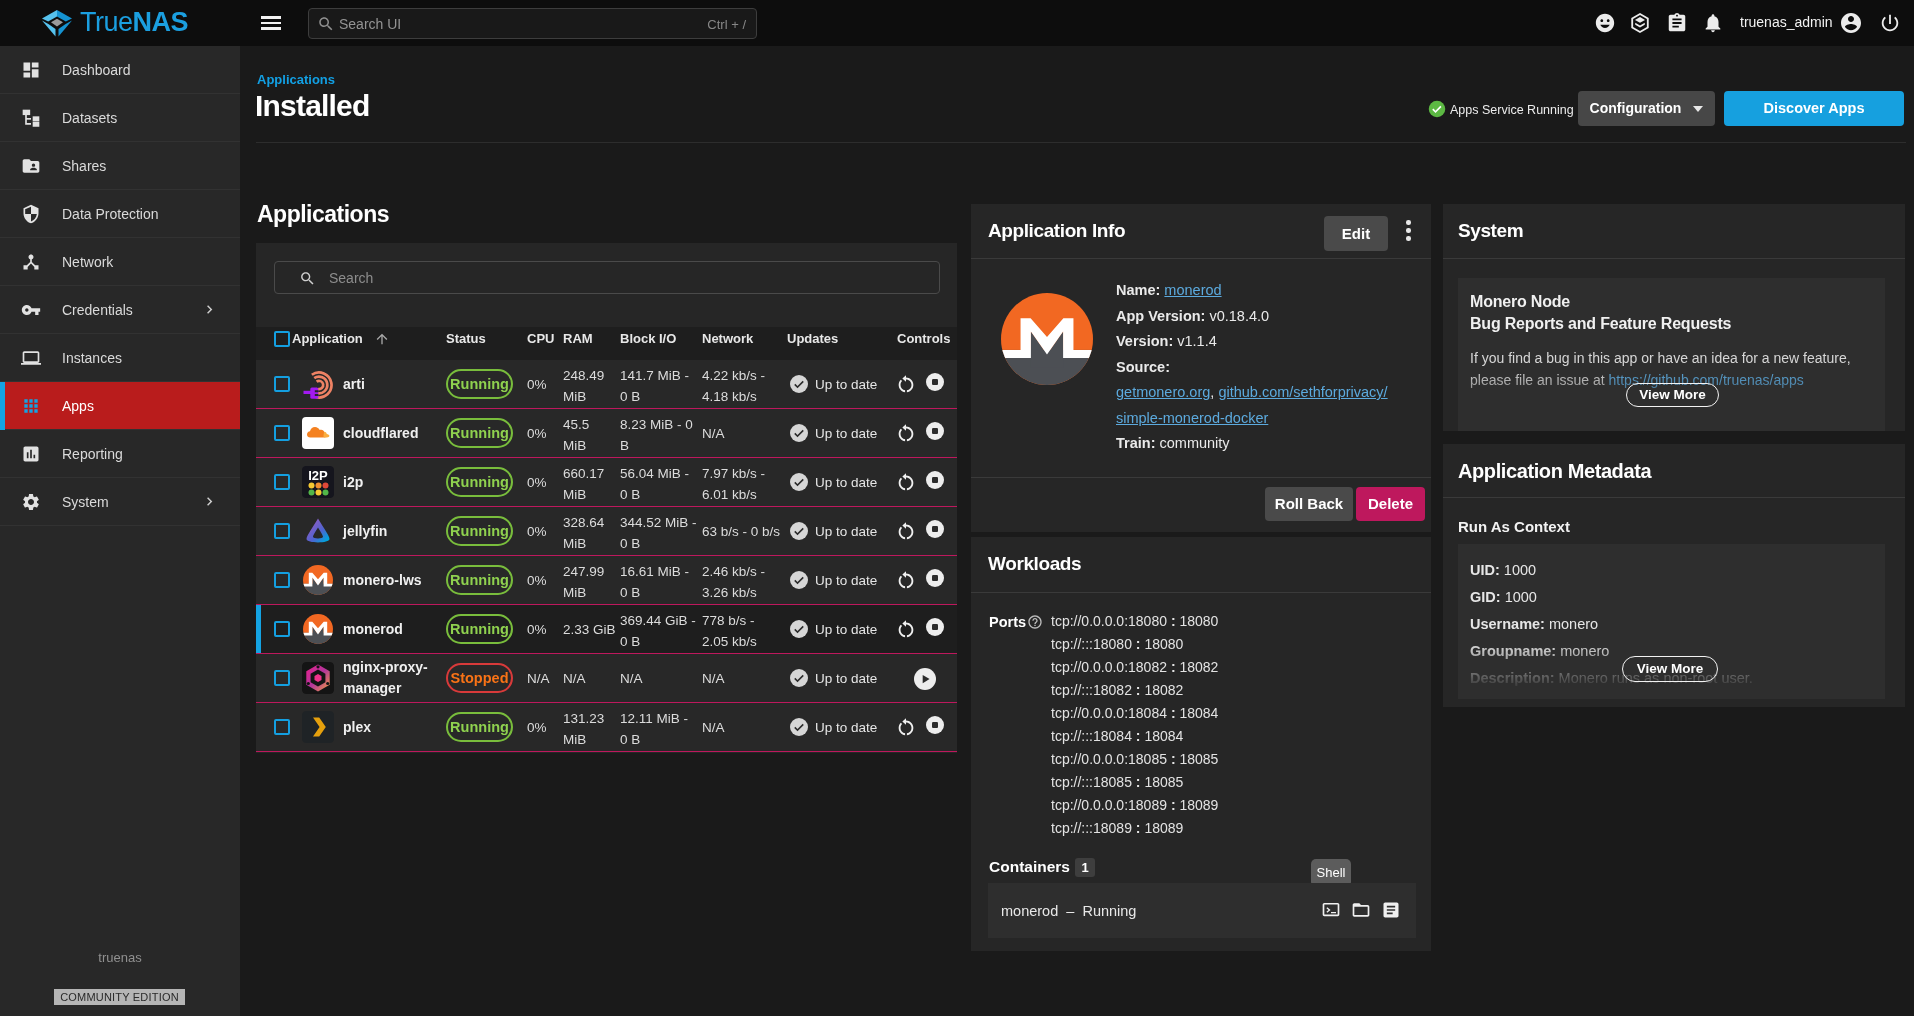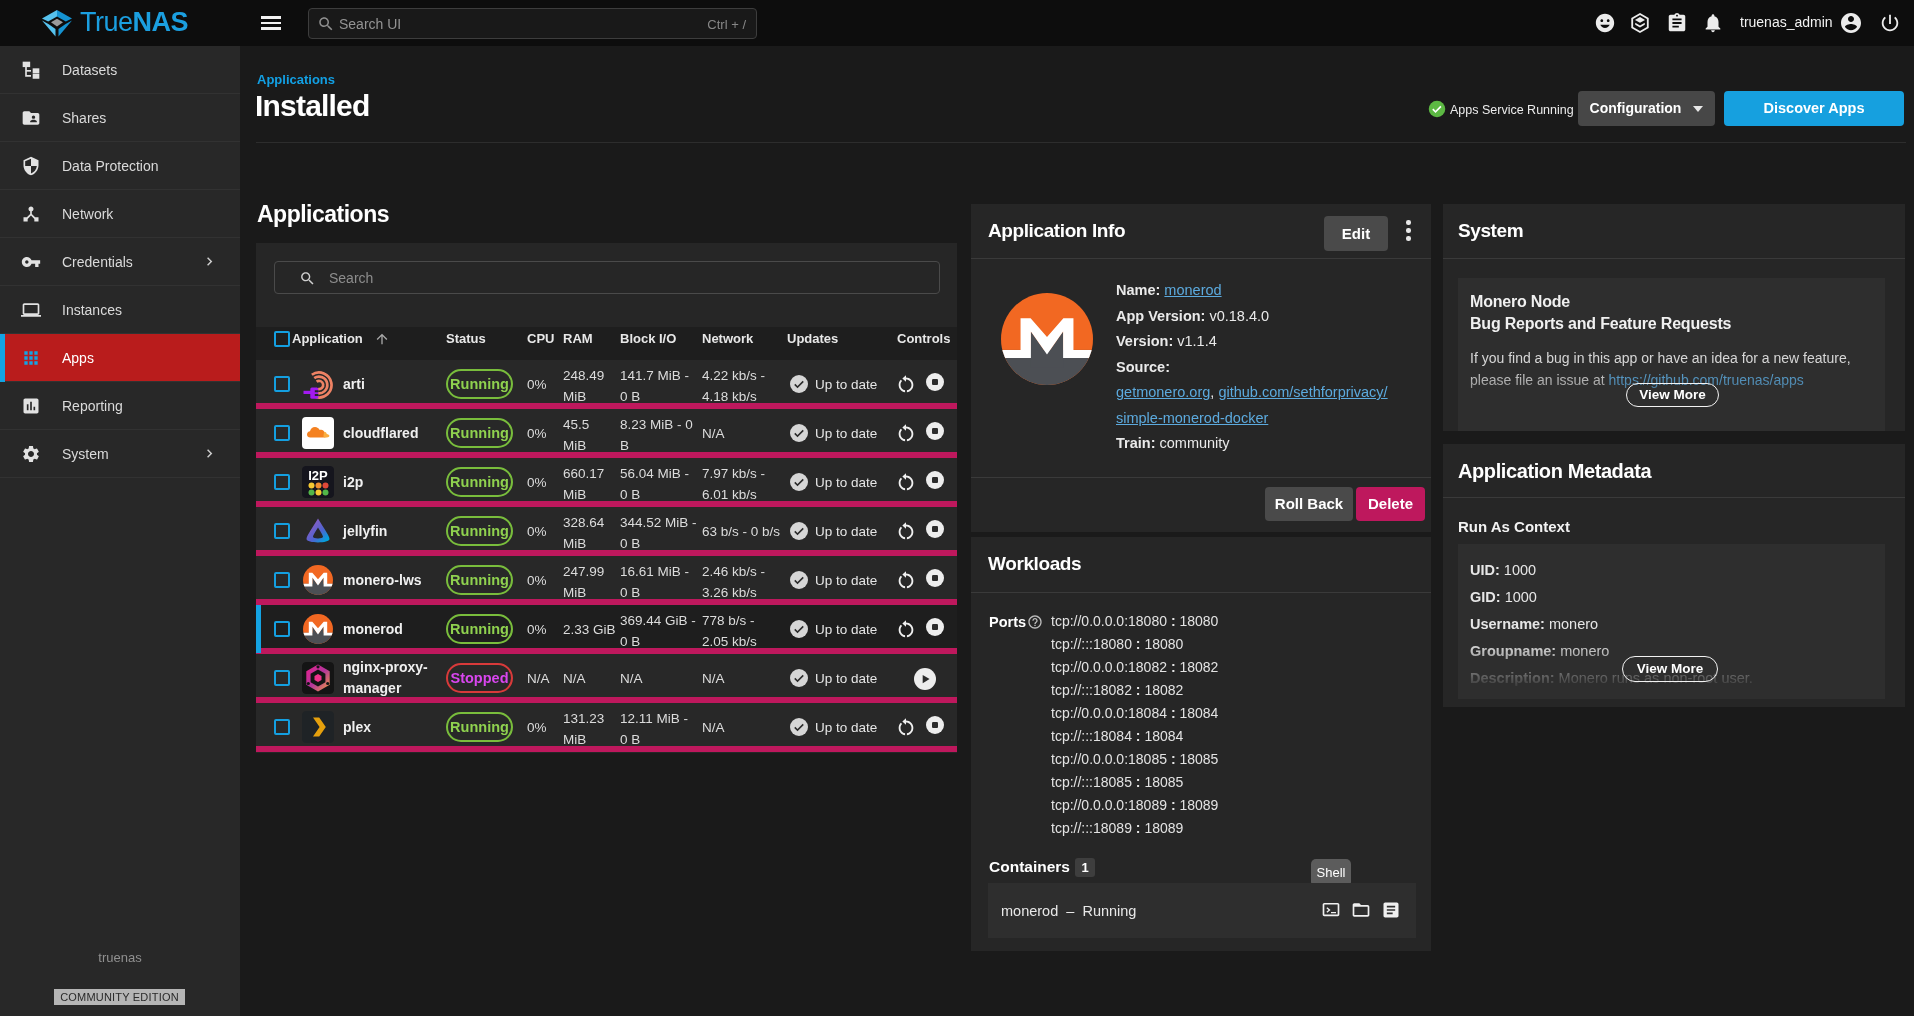--- a/index.html
+++ b/index.html
@@ -48,28 +48,28 @@
 .card .ctitle { position:absolute; left:17px; top:16px; font-size:19px; font-weight:bold; color:#fff; letter-spacing:-0.4px; }
 .cdivider { position:absolute; left:0; width:100%; height:1px; background:#3a3a3a; }
 
 
 #apps-card { left:256px; top:243px; width:701px; height:510px; }
 .searchfield { position:absolute; left:18px; top:18px; width:666px; height:33px; border:1px solid #4a4a4a; border-radius:4px; }
 .searchfield .ph { position:absolute; left:54px; top:8px; font-size:14px; color:#8d8d8d; }
 .thead { position:absolute; left:0; top:84px; width:701px; height:33px; background:#1e1e1e; }
 .th { position:absolute; top:4px; font-size:13px; font-weight:bold; color:#e8e8e8; }
 .cbx { position:absolute; width:16px; height:16px; border:2px solid #149fe0; border-radius:2px; }
-.row { position:absolute; left:0; width:701px; height:49px; background:#282828; border-bottom:6px solid #be185d; }
+.row { position:absolute; left:0; width:701px; height:49px; background:#282828; border-bottom:1px solid #be185d; }
 .row.sel { background:#1e1e1e; }
 .row.sel::before { content:""; position:absolute; left:0; top:0; width:5px; height:48px; background:#14a3e3; }
 .row .cbx { left:18px; top:16px; }
 .appicon { position:absolute; left:46px; top:8px; width:32px; height:32px; border-radius:4px; overflow:hidden; }
 .aname { position:absolute; left:87px; top:0; height:48px; width:100px; display:flex; align-items:center; font-size:14px; font-weight:bold; color:#f0f0f0; line-height:21px; }
 .pill { position:absolute; left:190px; top:9px; width:67px; height:30px; border-radius:15px; border:2px solid #79bd3c; color:#8fd14f; font-size:14.5px; font-weight:bold; text-align:center; line-height:26px; }
-.pill.stopped { border-color:#d83a3a; color:#d946ef; }
+.pill.stopped { border-color:#d83a3a; color:#f97316; }
 .cell { position:absolute; top:0; height:48px; font-size:13.5px; color:#dcdcdc; line-height:21px; display:flex; align-items:center; white-space:nowrap; }
 .cell.two { display:block; padding-top:5px; }
 .c-cpu { left:271px; } .c-ram { left:307px; } .c-blk { left:364px; } .c-net { left:446px; }
 .upd-ic { position:absolute; left:534px; top:15px; width:18px; height:18px; }
 .upd-tx { position:absolute; left:559px; top:0; height:48px; display:flex; align-items:center; font-size:13.5px; color:#e6e6e6; }
 .ctl { position:absolute; top:13px; }
 
 
 #info-card { left:971px; top:204px; width:460px; height:328px; }
 #workloads-card { left:971px; top:537px; width:460px; height:414px; }
@@ -120,20 +120,26 @@
   <div class="adminname">truenas_admin</div>
   <svg class="tbicon" style="left:1839px;width:24px;height:24px;top:11px" viewBox="0 0 24 24" fill="#ececec">
       <path d="M12 2C6.48 2 2 6.48 2 12s4.48 10 10 10 10-4.48 10-10S17.52 2 12 2zm0 3c1.66 0 3 1.34 3 3s-1.34 3-3 3-3-1.34-3-3 1.34-3 3-3zm0 14.2c-2.5 0-4.71-1.28-6-3.22.03-1.99 4-3.08 6-3.08 1.99 0 5.97 1.09 6 3.08-1.29 1.94-3.5 3.22-6 3.22z"></path>
     </svg>
   <svg class="tbicon" style="left:1879px" viewBox="0 0 24 24" fill="#ececec">
       <path d="M13 3h-2v10h2V3zm4.83 2.17l-1.42 1.42C17.99 7.86 19 9.81 19 12c0 3.87-3.13 7-7 7s-7-3.13-7-7c0-2.19 1.01-4.14 2.58-5.42L6.17 5.17C4.23 6.82 3 9.26 3 12c0 4.97 4.03 9 9 9s9-4.03 9-9c0-2.74-1.23-5.18-3.17-6.83z"></path>
     </svg>
 </div>
 
 <div class="sidebar">
+  <div class="nav-item">
+      <svg class="nicon" viewBox="0 0 24 24" fill="#e2e2e2">
+        <path d="M3 13h8V3H3v10zm0 8h8v-6H3v6zm10 0h8V11h-8v10zm0-18v6h8V3h-8z"></path>
+      </svg>
+      <div class="nlabel">Dashboard</div>
+    </div>
   <div class="nav-item">
       <svg class="nicon" viewBox="0 0 24 24">
         <g fill="none" stroke="#e2e2e2" stroke-width="2">
           <path d="M6 8v11h6"></path>
           <path d="M6 13h6"></path>
         </g>
         <rect x="2" y="2" width="9" height="6.5" fill="#e2e2e2"></rect>
         <rect x="14" y="10" width="8" height="6" fill="#e2e2e2"></rect>
         <rect x="14" y="16.5" width="8" height="6" fill="#e2e2e2"></rect>
       </svg>

